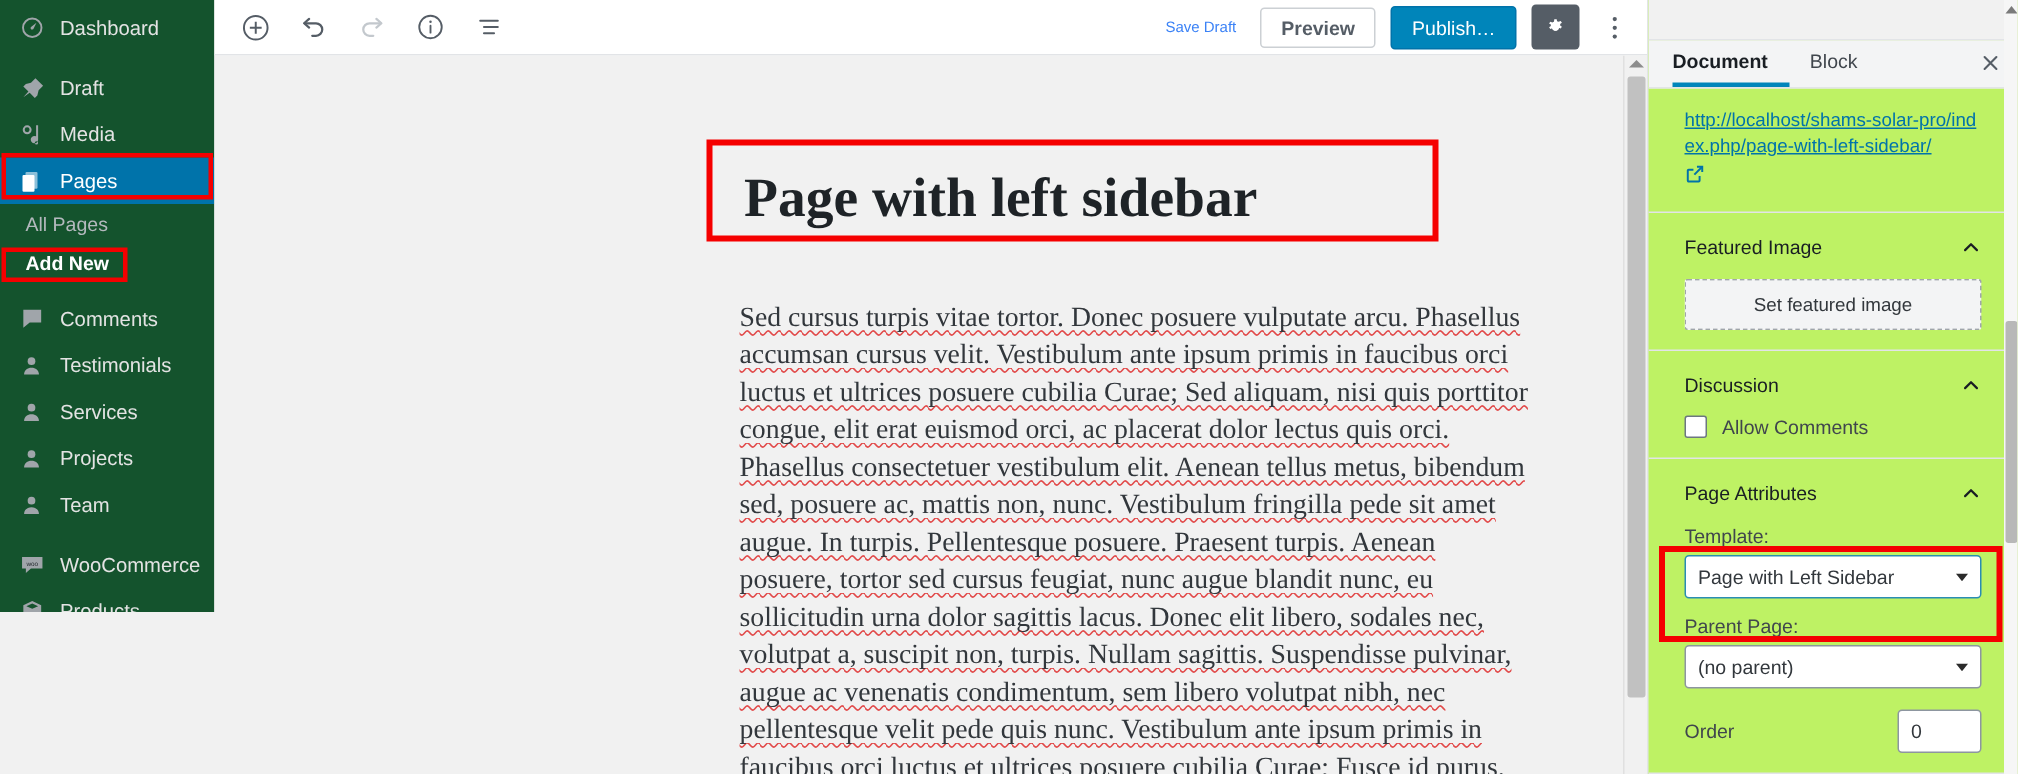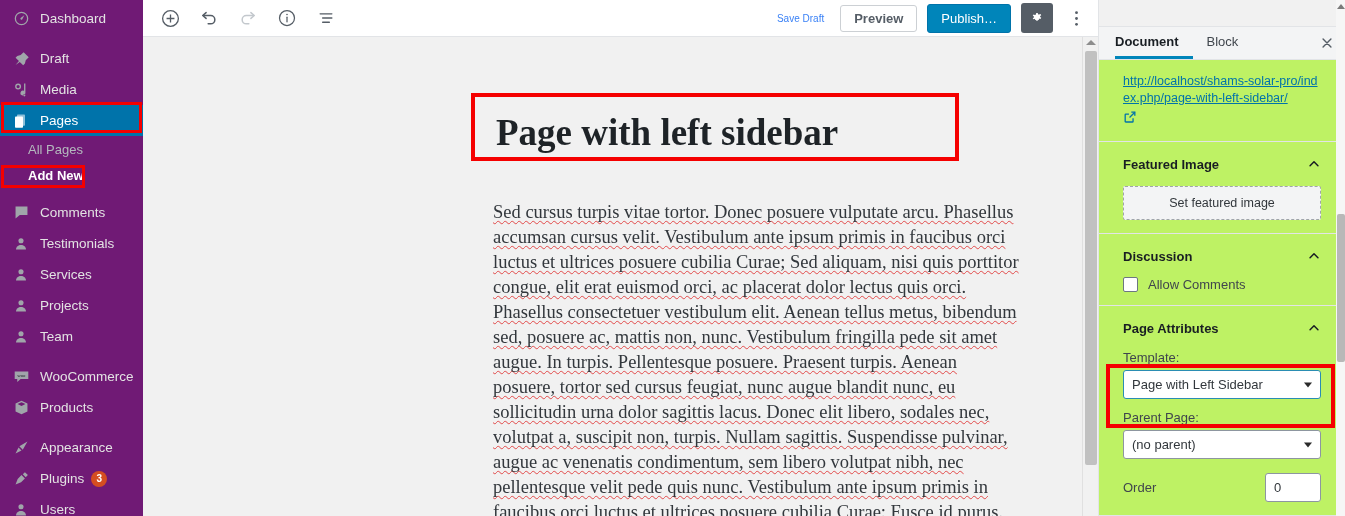--- a/index.html
+++ b/index.html
@@ -6,22 +6,22 @@
   html, body {
     width: 1345px; height: 516px;
     overflow: hidden;
     font-family: "Liberation Sans", sans-serif;
     background: #f1f1f1;
   }
   .app { position: relative; width: 1345px; height: 516px; display: flex; }
 
   
   .adminmenu {
-    width: 143px; height: 516px;
-    background: #701a75;
+    width: 143px; height: 408px;
+    background: #14532d;
     flex: 0 0 143px;
     position: relative;
     overflow: hidden;
     padding-top: 3px;
   }
   .menu-item {
     display: flex; align-items: center;
     height: 31px;
     padding-left: 11px;
     color: #e3e3e3;
@@ -40,21 +40,21 @@
     display: inline-flex; align-items: center; justify-content: center;
     color: #a0a5aa;
     flex: 0 0 20px;
   }
   .menu-item.current .mi-icon { color: #fff; }
   .menu-item svg { display: block; }
   .menu-gap { height: 9px; }
   .submenu-item {
     display: flex; align-items: center;
     height: 26px;
-    padding-left: 28px;
+    padding-left: 17px;
     font-size: 13px;
     color: #b4b9be;
     cursor: pointer;
     position: relative;
   }
   .submenu-item.sub-current { color: #fff; font-weight: 700; }
   .badge {
     display: inline-flex; align-items: center; justify-content: center;
     min-width: 16px; height: 16px;
     margin-left: 7px;
@@ -222,22 +222,22 @@
     color: #555d66; cursor: pointer; font-size: 17px;
   }
   .panel { border-bottom: 1px solid #e2e4e7; padding: 13px 24px; }
   .permalink {
     color: #0073aa; font-size: 12.5px; line-height: 17px;
     text-decoration: underline; word-break: break-all; cursor: pointer;
     display: block;
   }
   .ext-icon { display: inline-block; margin-top: 3px; color: #0073aa; cursor: pointer; }
   .panel-head {
-    display: flex; align-items: flex-start; justify-content: space-between;
-    font-size: 13px; font-weight: 700; color: #191e23;
+    display: flex; align-items: flex-end; justify-content: space-between;
+    font-size: 13px; font-weight: 400; color: #191e23;
     cursor: pointer; padding: 2px 0;
   }
   .chev { color: #191e23; display: inline-flex; }
   .featured-btn {
     margin-top: 12px;
     width: 100%; height: 34px;
     border: 1px dashed #a0a5aa;
     background: #f3f4f5;
     color: #32373c; font-size: 12.5px;
     border-radius: 2px; cursor: pointer;

